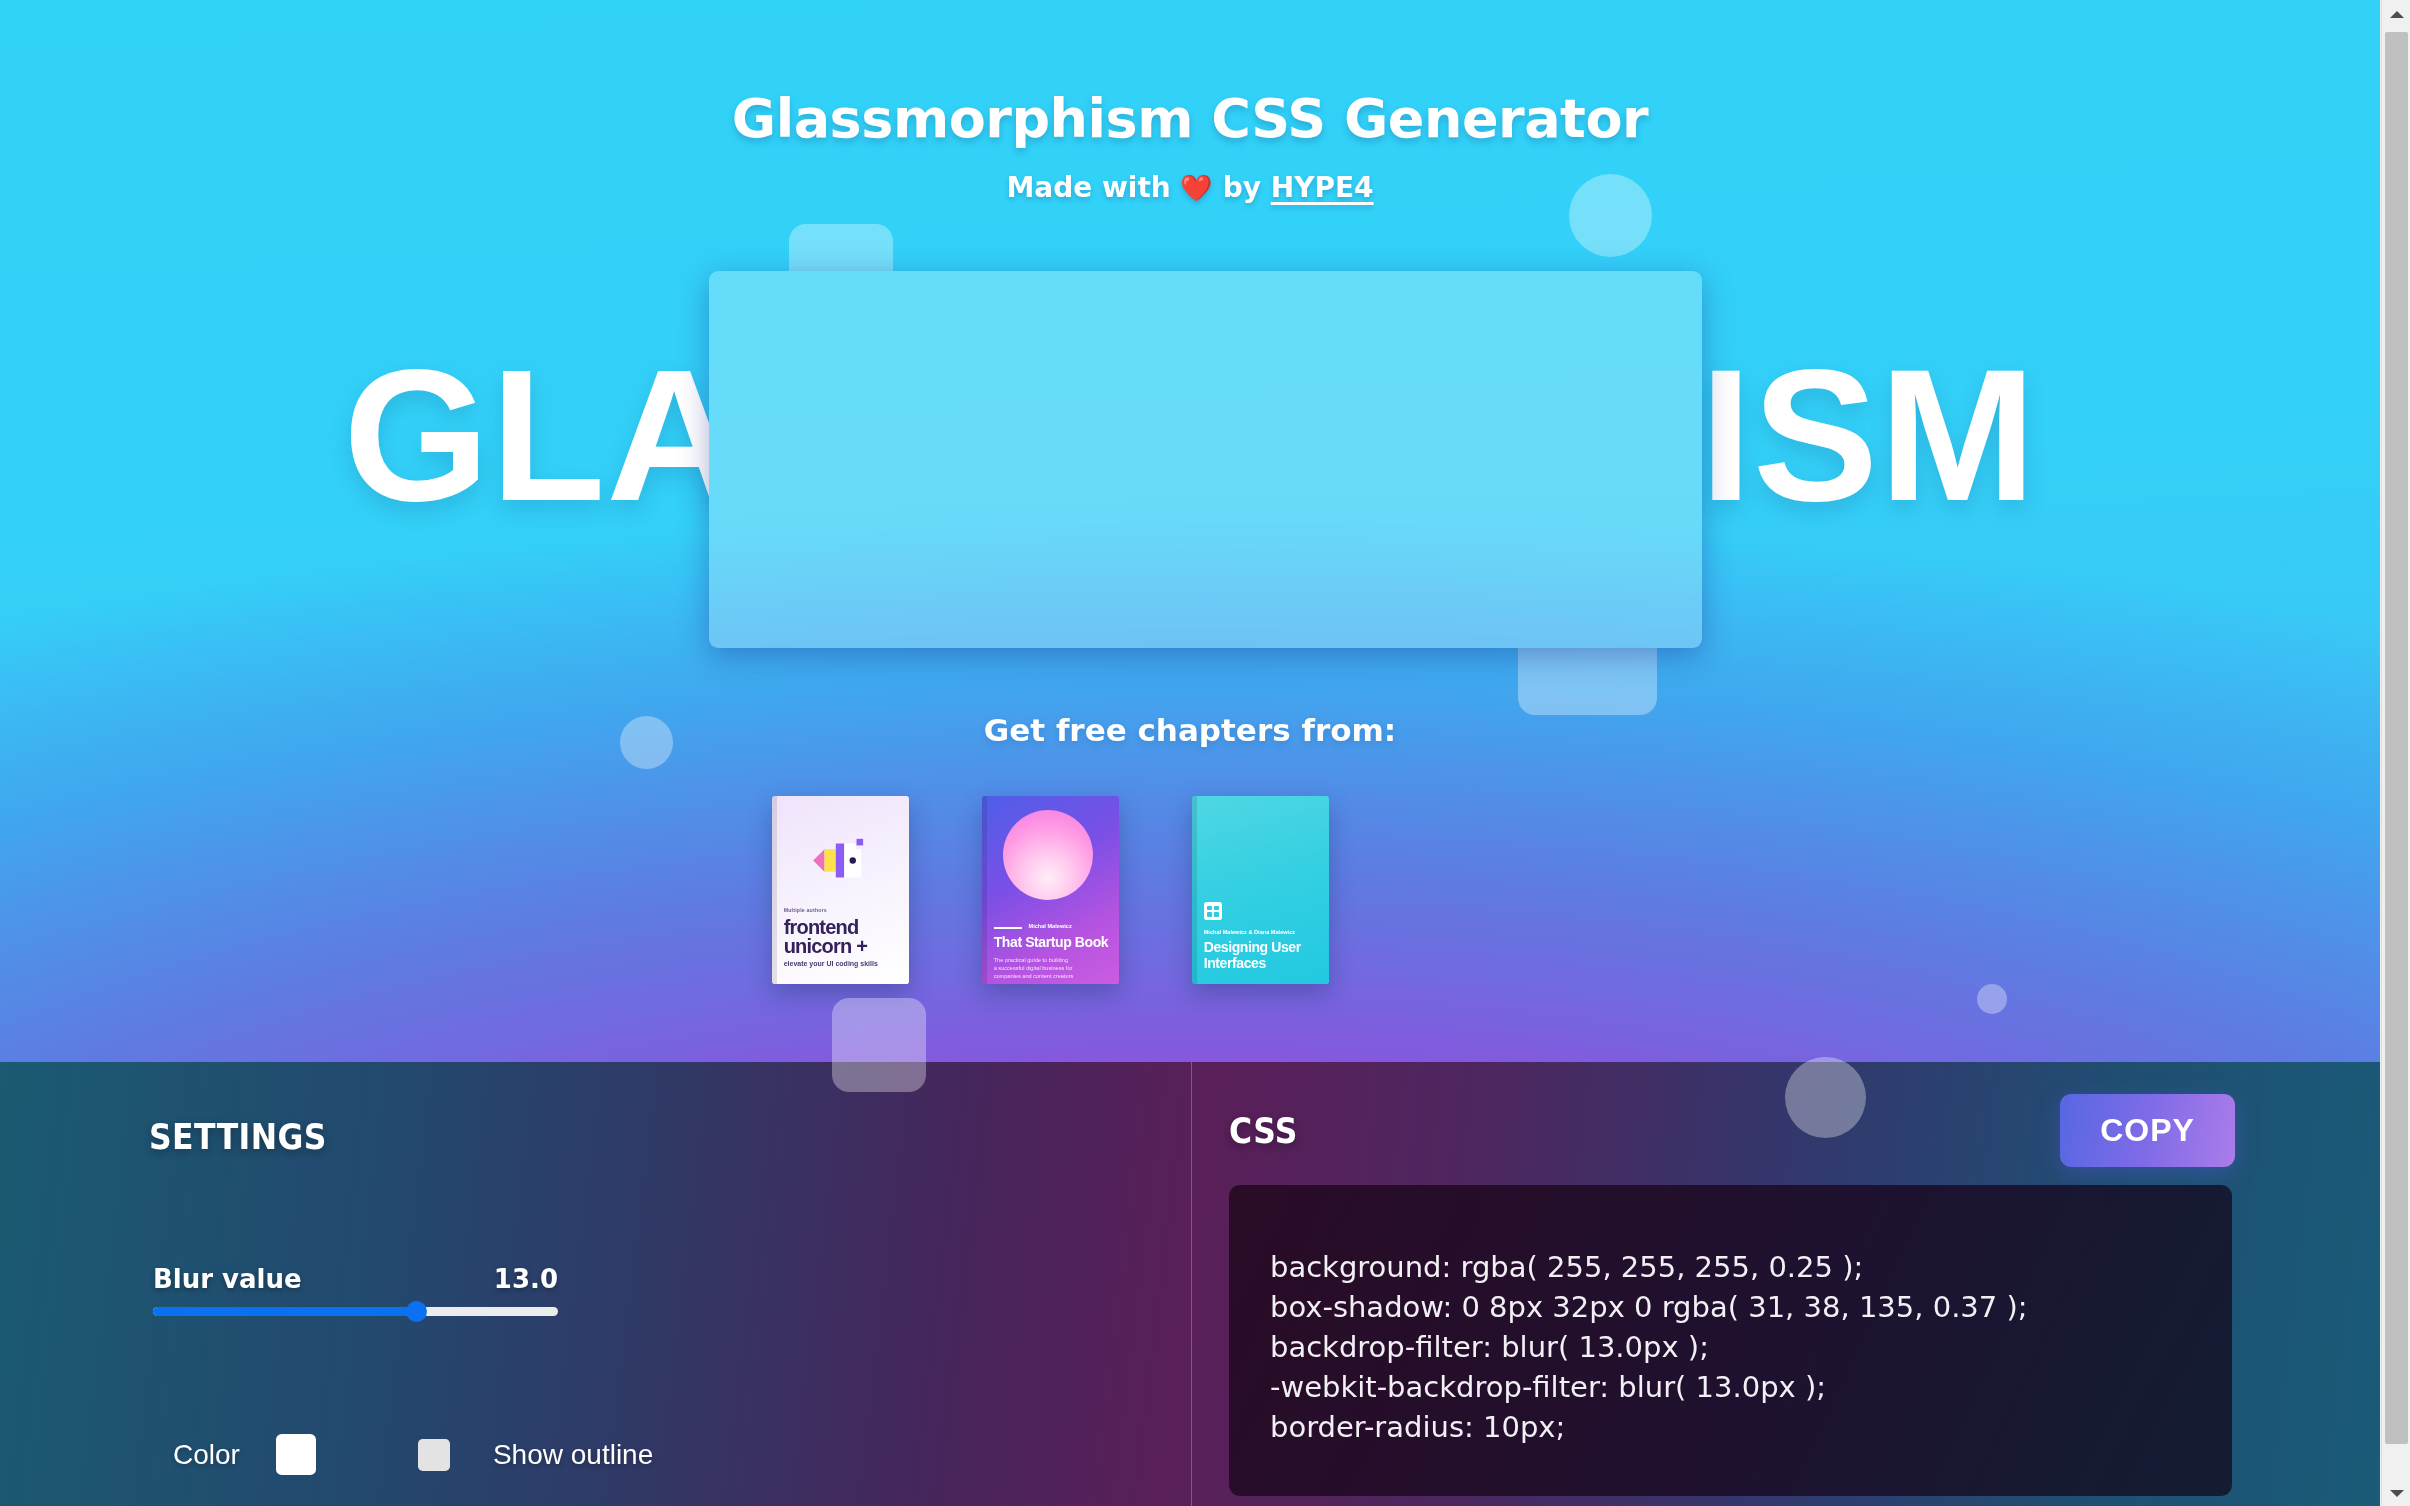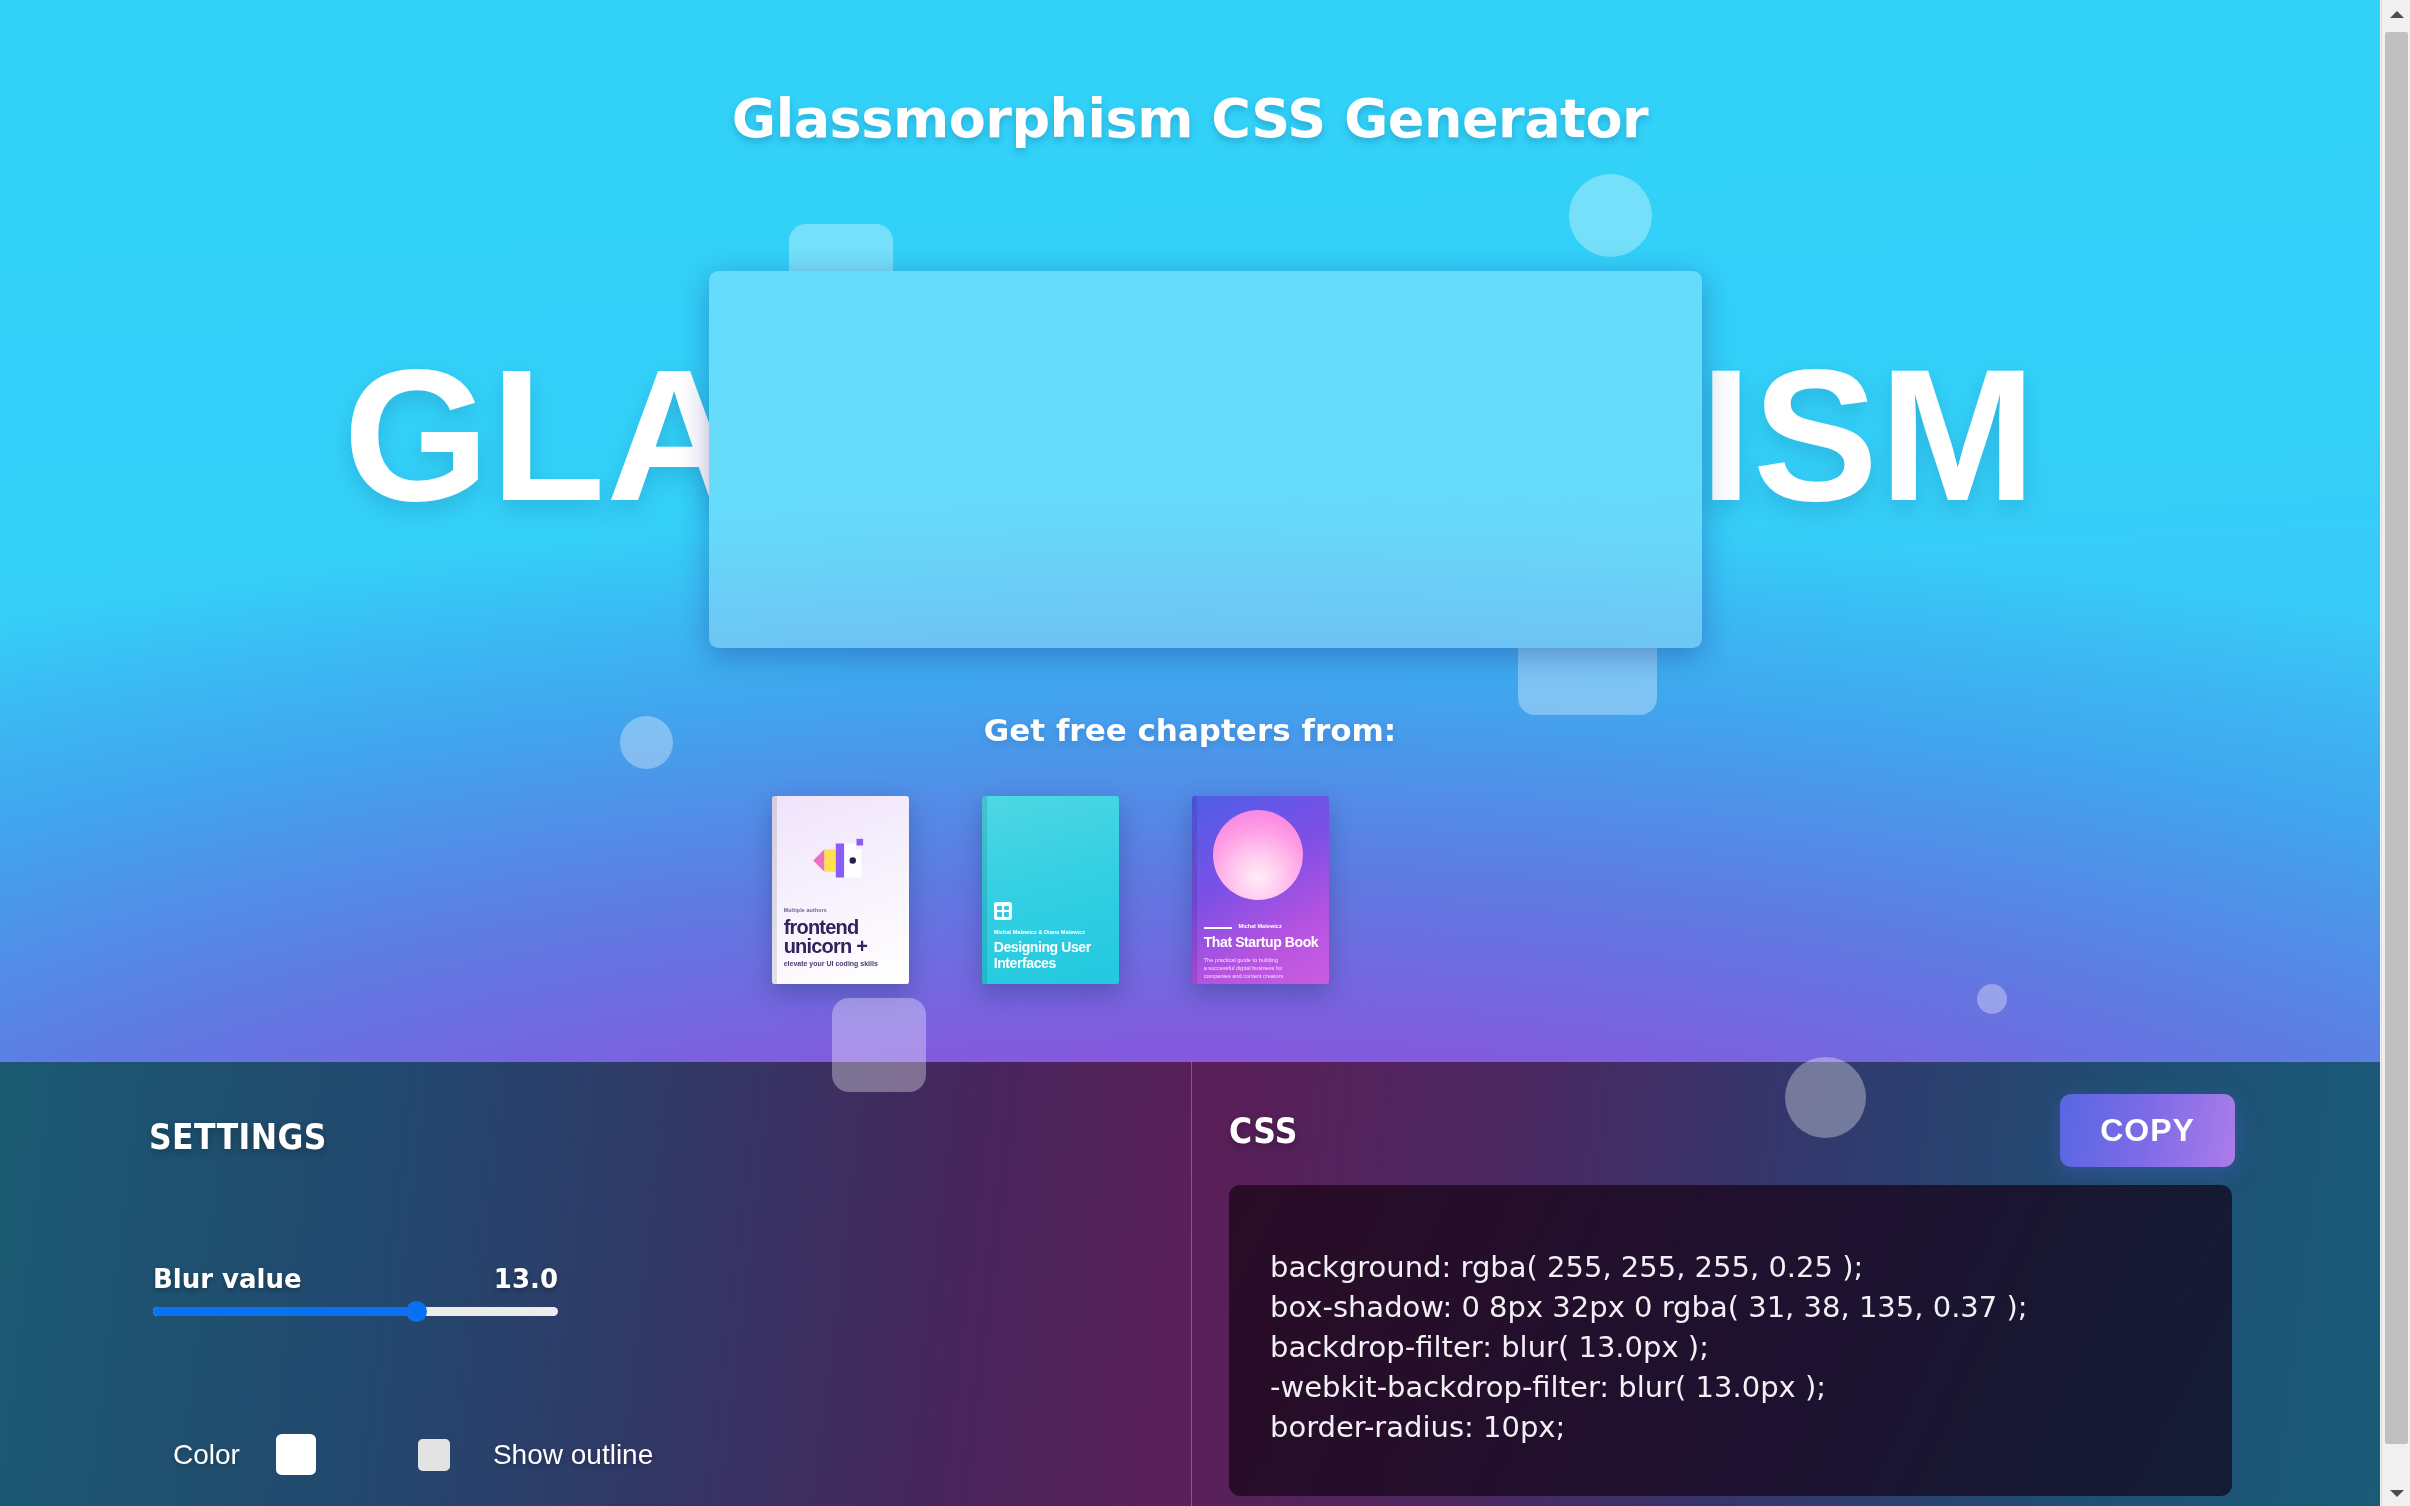--- a/index.html
+++ b/index.html
@@ -408,20 +408,26 @@
       <div class="bigword">GLASSMORPHISM</div>
 
       <div class="glass-wrap">
         <div class="glass-bgclone"></div>
 
         <div class="glass-tint"></div>
       </div>
 
       <h1 class="hero-title">Glassmorphism CSS Generator</h1>
 
+      <div class="hero-sub">
+        <span>Made with</span>
+        <span class="heart">❤️</span>
+        <span>by</span>
+        <a href="#">HYPE4</a>
+      </div>
 
       <div class="chapters-title">Get free chapters from:</div>
 
       <div class="books">
 
         <a class="book book1" href="#">
           <div class="spine"></div>
           <svg class="b1-logo" viewBox="0 0 58 52">
             <polygon points="0,26 12,14 12,38" fill="#f06ec0"></polygon>
             <polygon points="12,14 24,14 24,38 12,38" fill="#ffe24b"></polygon>
@@ -431,48 +437,48 @@
             <rect x="46" y="3" width="7" height="7" fill="#8b5cf6"></rect>
           </svg>
           <div class="txt author">Multiple authors</div>
           <div class="txt title">
             <span>frontend</span><br>
             <span>unicorn +</span>
           </div>
           <div class="txt tag">elevate your UI coding skills</div>
         </a>
 
+        <a class="book book3" href="#">
+          <div class="spine"></div>
+          <div class="sun"></div>
+          <div class="rule"></div>
+          <div class="txt author">Michal Malewicz</div>
+          <div class="txt title">That Startup Book</div>
+          <div class="txt blurb">
+            <span>The practical guide to building</span><br>
+            <span>a successful digital business for</span><br>
+            <span>companies and content creators</span>
+          </div>
+        </a>
+
         <a class="book book2" href="#">
           <div class="spine"></div>
           <div class="b2-logo">
               <i></i>
               <i></i>
               <i></i>
               <i></i>
             </div>
           <div class="txt author">Michal Malewicz &amp; Diana Malewicz</div>
           <div class="txt title">
             <span>Designing User</span><br>
             <span>Interfaces</span>
           </div>
         </a>
 
-        <a class="book book3" href="#">
-          <div class="spine"></div>
-          <div class="sun"></div>
-          <div class="rule"></div>
-          <div class="txt author">Michal Malewicz</div>
-          <div class="txt title">That Startup Book</div>
-          <div class="txt blurb">
-            <span>The practical guide to building</span><br>
-            <span>a successful digital business for</span><br>
-            <span>companies and content creators</span>
-          </div>
-        </a>
-
       </div>
     </div>
 
     <div class="panel"></div>
     <div class="panel-divider"></div>
 
     <div class="seam-shape sh-sq-3"></div>
     <div class="seam-shape sh-circ-4"></div>
 
     <h2 class="settings-title">SETTINGS</h2>

